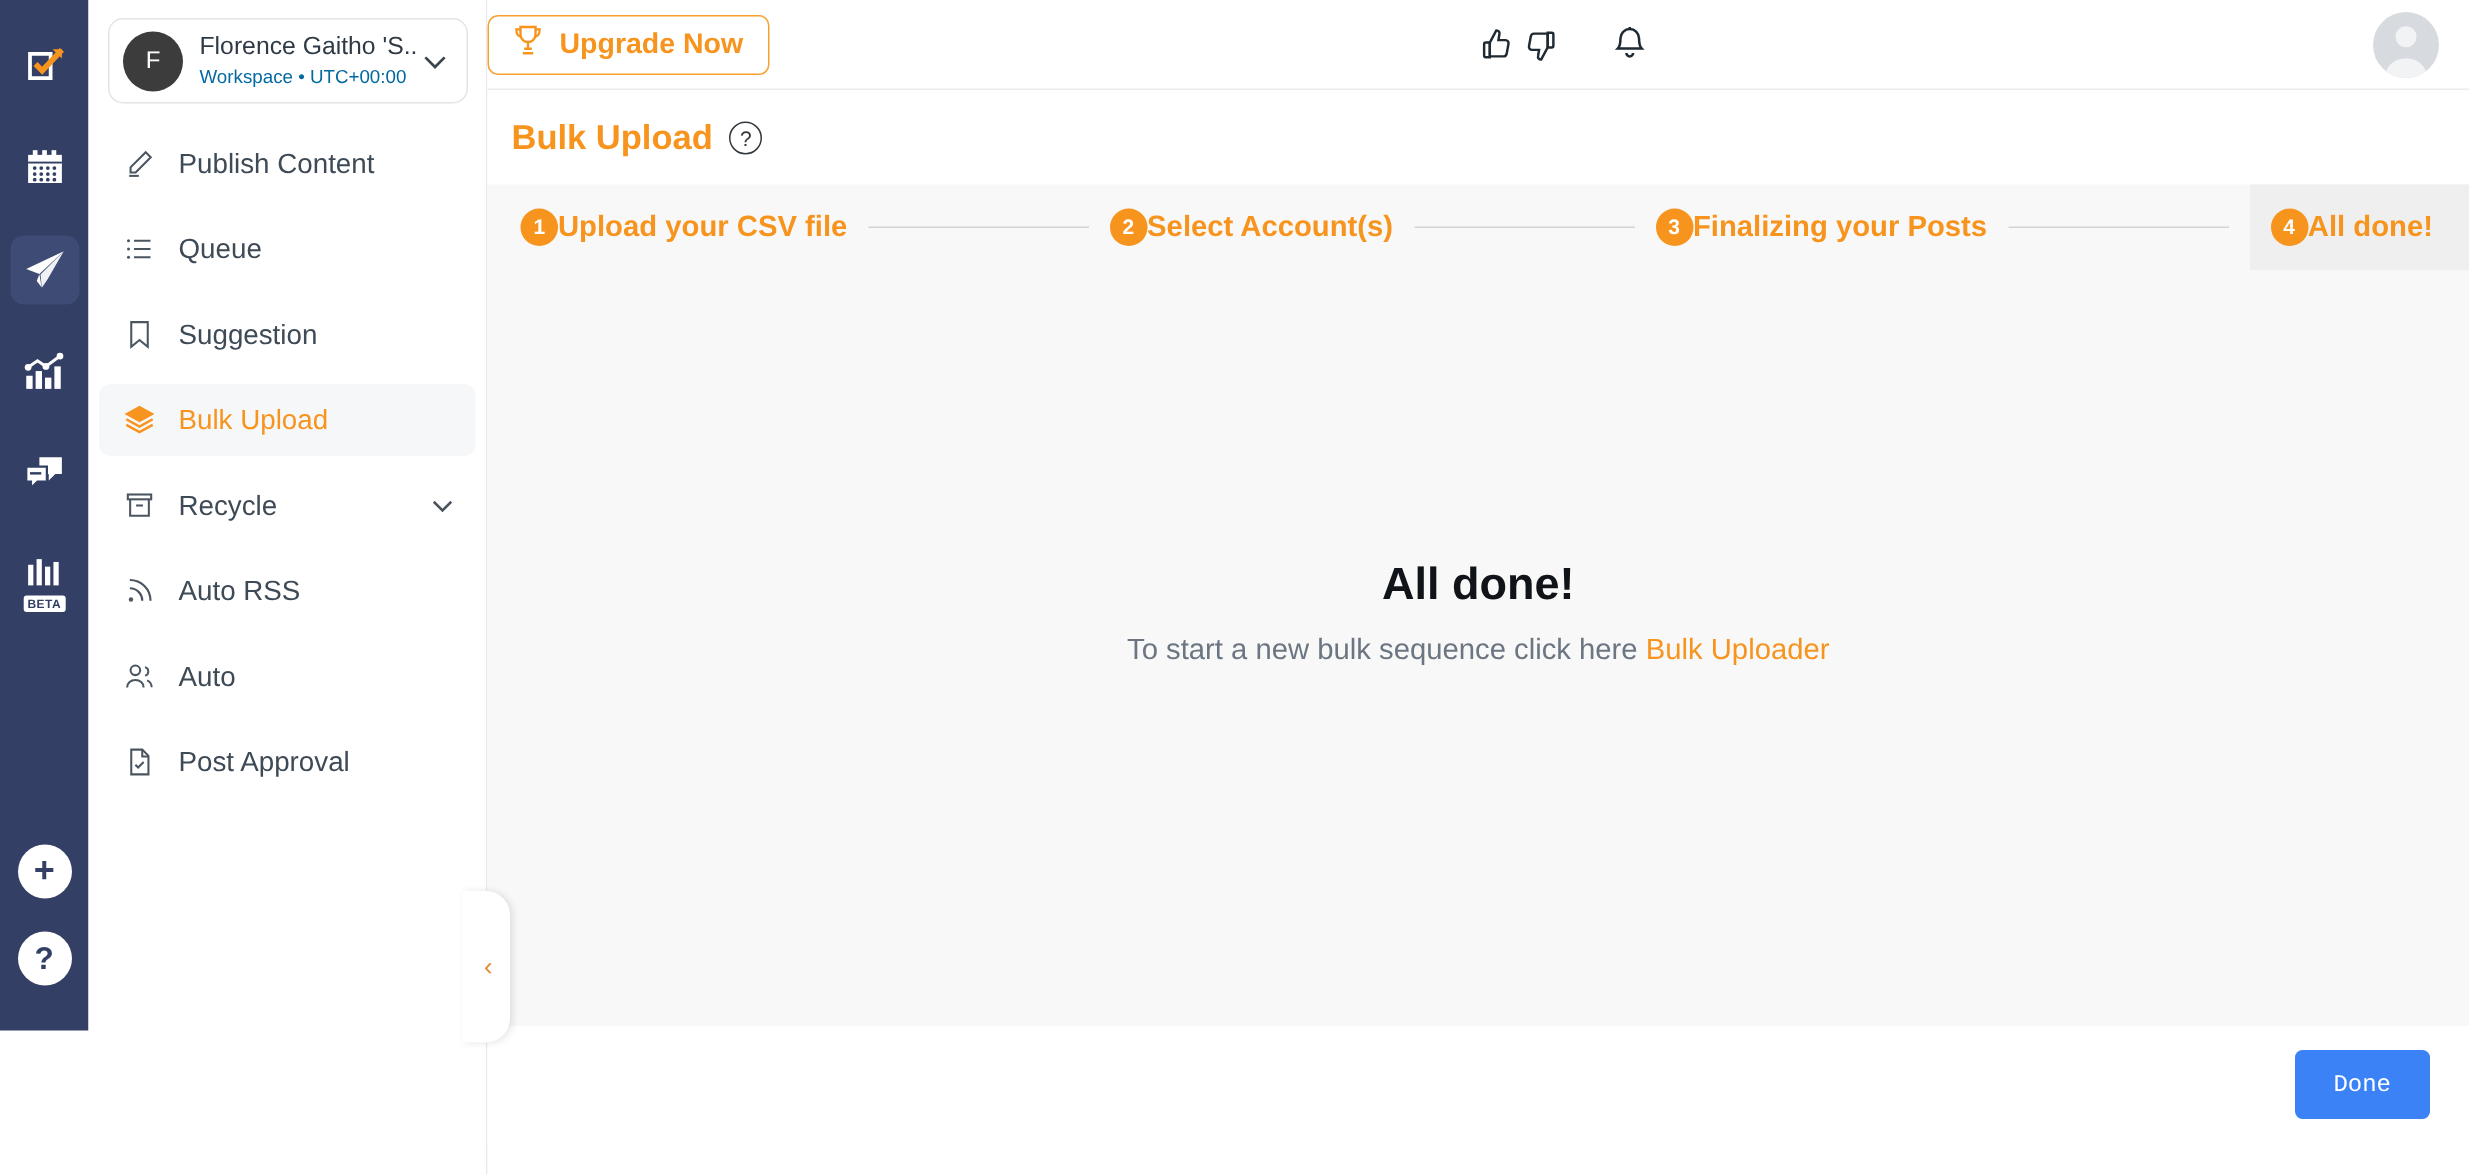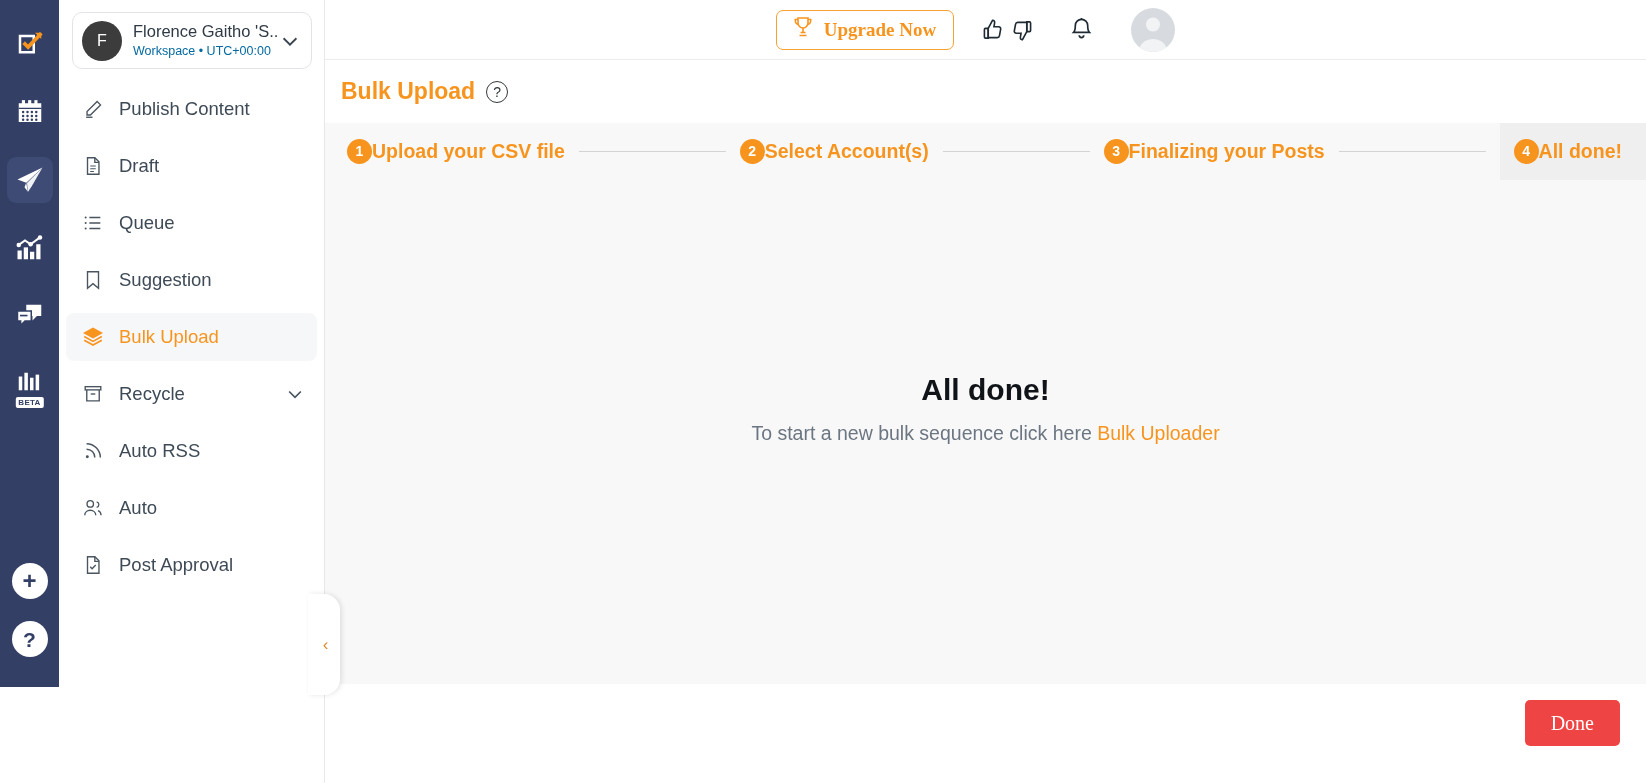--- a/index.html
+++ b/index.html
@@ -107,23 +107,22 @@
     z-index: 5;
   }
   .collapse-tab .chev { color: #e08a2e; font-size: 17px; line-height: 1; margin-left: 3px; }
 
   
   .main { flex: 1 1 auto; height: 783px; position: relative; background: #ffffff; }
 
   .topbar {
     height: 60px; background: #ffffff;
     border-bottom: 1px solid #ececed;
-    display: flex; align-items: center; justify-content: center;
+    display: flex; align-items: center; justify-content: space-between;
     padding-right: 20px;
-    font-family: Liberation Serif, serif;
   }
   .upgrade-btn {
     display: flex; align-items: center; gap: 9px;
     height: 40px; padding: 0 17px 0 14px;
     border: 1.5px solid #f7a12e; border-radius: 7px;
     color: #f7941e; font-size: 19px; font-weight: bold;
     background: #fff;
   }
   .tb-icons { display: flex; align-items: center; gap: 0; margin-left: 22px; }
   .tb-icon { width: 31px; display: flex; align-items: center; justify-content: center; color: #1f2a33; }
@@ -184,24 +183,24 @@
   .done-title { font-size: 30px; font-weight: bold; color: #101418; }
   .done-sub { margin-top: 15px; font-size: 19.5px; color: #6b7682; }
   .done-sub a { color: #f7941e; text-decoration: none; }
 
   .footer {
     height: 78px; background: #ffffff;
     display: flex; align-items: center; justify-content: flex-end;
     padding-right: 26px;
   }
   .done-btn {
-    background: #ef4444; color: #ffffff;
+    background: #3b82f6; color: #ffffff;
     border: none; border-radius: 5px;
     height: 46px; padding: 0 26px;
-    font-size: 20px; font-family: Liberation Serif, serif;
+    font-size: 16px; font-family: Liberation Mono, monospace;
   }
 </style>
 </head>
 <body>
 
 <div class="app">
 
   <div class="rail">
     <div class="rail-top">
 
@@ -318,30 +317,20 @@
       <div class="menu-item">
         <span class="mi-icon">
           <svg width="22" height="22" viewBox="0 0 24 24">
               <path d="M16.5 3.8l3.7 3.7L9.2 18.5H5.5v-3.7z" stroke="currentColor" stroke-width="1.5" fill="none"></path>
               <path d="M4.5 21h7" stroke="currentColor" stroke-width="1.5"></path>
             </svg>
         </span>
         <span class="mi-label">Publish Content</span>
       </div>
 
-      <div class="menu-item">
-        <span class="mi-icon">
-          <svg width="22" height="22" viewBox="0 0 24 24">
-              <path d="M6 3h8l4.5 4.5V21H6z" stroke="currentColor" stroke-width="1.5" fill="none"></path>
-              <path d="M14 3v5h4.5" stroke="currentColor" stroke-width="1.5" fill="none"></path>
-              <path d="M9 12h6M9 15h6M9 18h4" stroke="currentColor" stroke-width="1.3"></path>
-            </svg>
-        </span>
-        <span class="mi-label">Draft</span>
-      </div>
 
       <div class="menu-item">
         <span class="mi-icon">
           <svg width="22" height="22" viewBox="0 0 24 24">
               <path d="M8 6h12M8 12h12M8 18h12" stroke="currentColor" stroke-width="1.6"></path>
               <circle cx="4" cy="6" r="1.1" fill="currentColor"></circle>
               <circle cx="4" cy="12" r="1.1" fill="currentColor"></circle>
               <circle cx="4" cy="18" r="1.1" fill="currentColor"></circle>
             </svg>
         </span>

